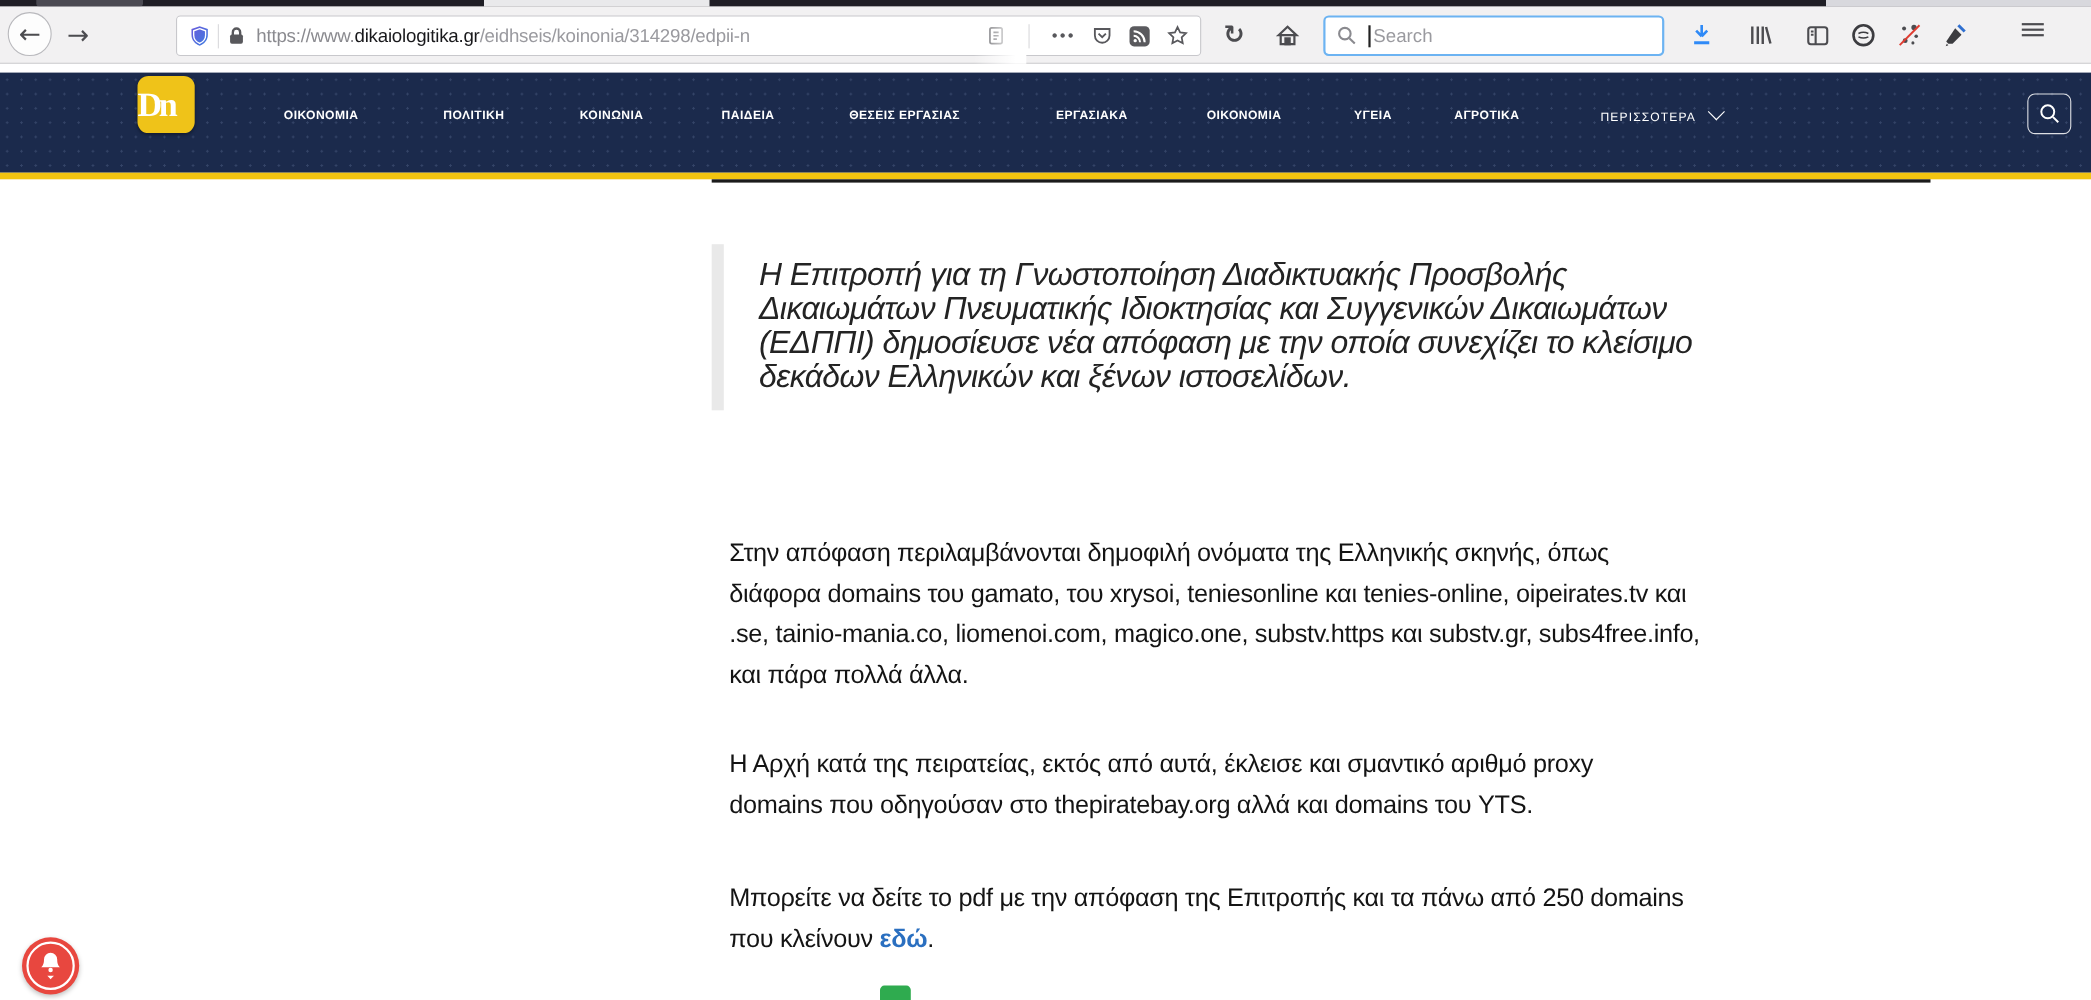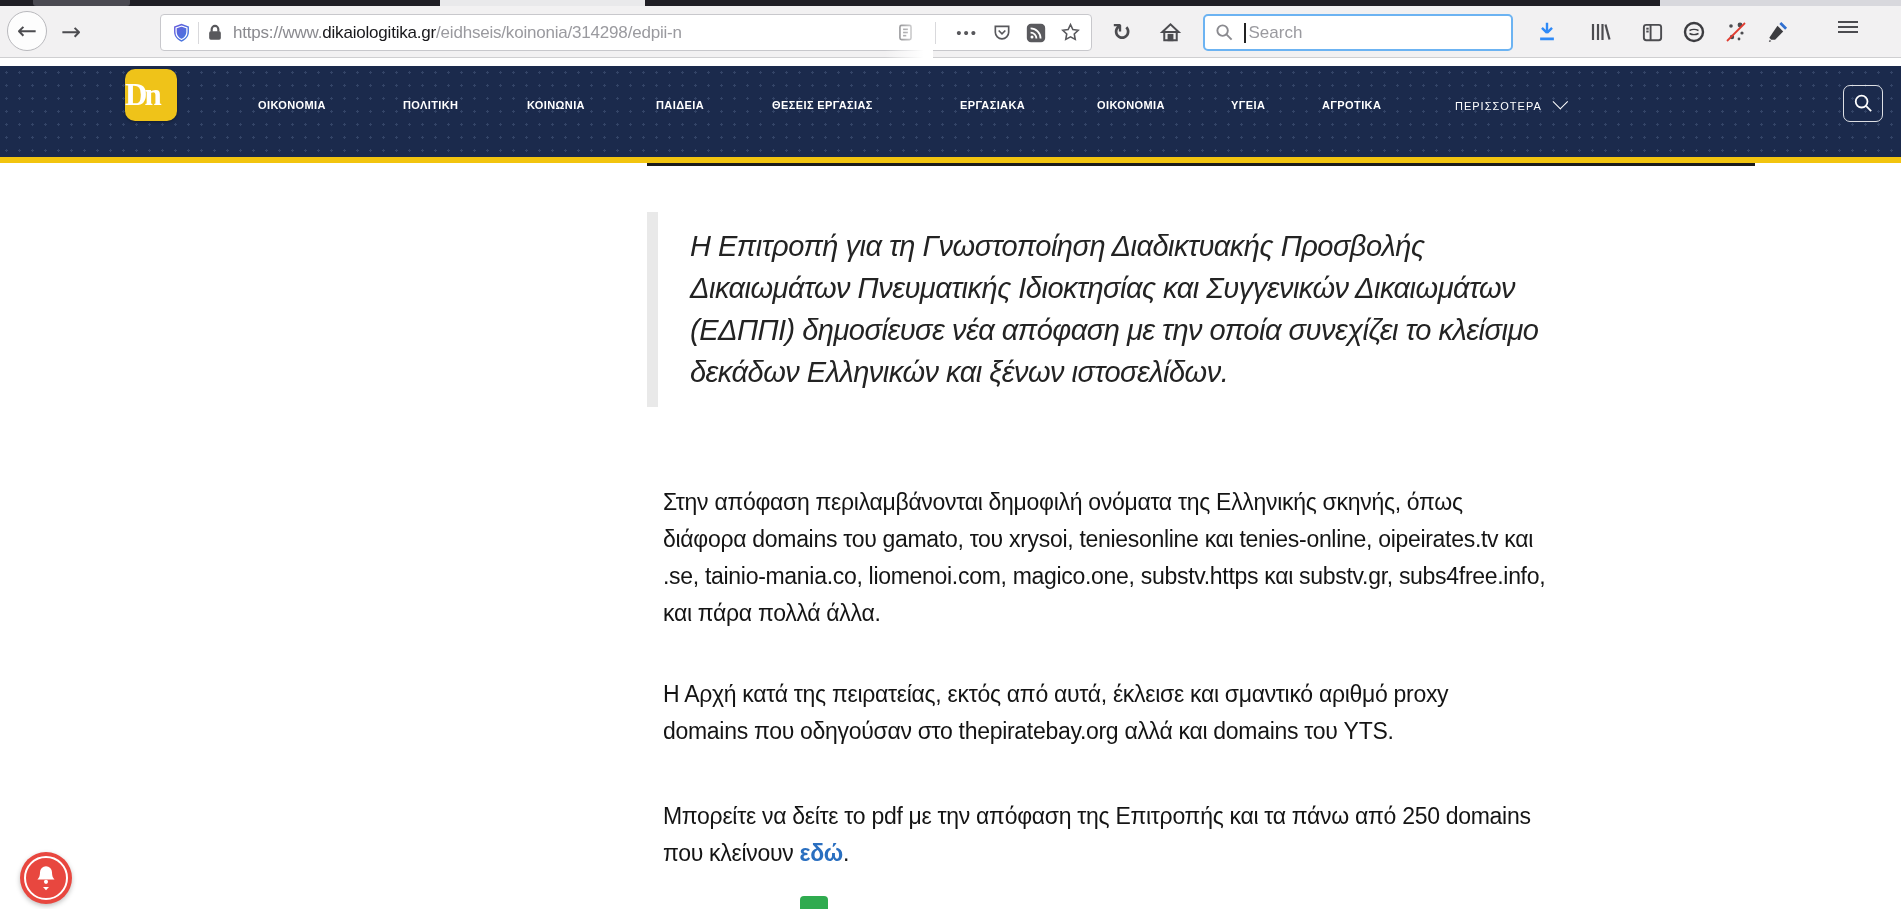--- a/index.html
+++ b/index.html
@@ -61,23 +61,23 @@
           margin-left:10px; }
   .nav-search { position:absolute; left:1843px; top:19px; width:40px; height:37px;
                 border:1.5px solid rgba(255,255,255,.85); border-radius:7px;
                 display:flex; align-items:center; justify-content:center; cursor:pointer; }
 
   .yellow-line { position:absolute; left:0; top:157px; width:1901px; height:6px; background:#f2c40f; }
   .dark-line   { position:absolute; left:647px; top:163px; width:1108px; height:3px; background:#1c1c1c; }
 
   
   .lines { white-space:pre-line; }
-  .quote { position:absolute; left:647px; top:212px; width:1110px;
+  .quote { position:absolute; left:647px; top:222px; width:1110px;
            border-left:11px solid #e9e9e9; padding:13px 0 14px 32px;
-           font-style:italic; font-size:29px; line-height:42px; color:#232323;
+           font-style:italic; font-size:29px; line-height:31px; color:#232323;
            letter-spacing:-0.5px; }
   .para { position:absolute; left:663px; width:1090px; font-size:23px; line-height:37px;
           color:#141414; letter-spacing:-0.3px; }
   .p1 { top:484px; }
   .p2 { top:676px; }
   .p3 { top:798px; }
   .link { color:#2a6fc0; font-weight:bold; cursor:pointer; }
 
   
   .bell-btn { position:absolute; left:20px; top:852px; width:52px; height:52px; border-radius:50%;

